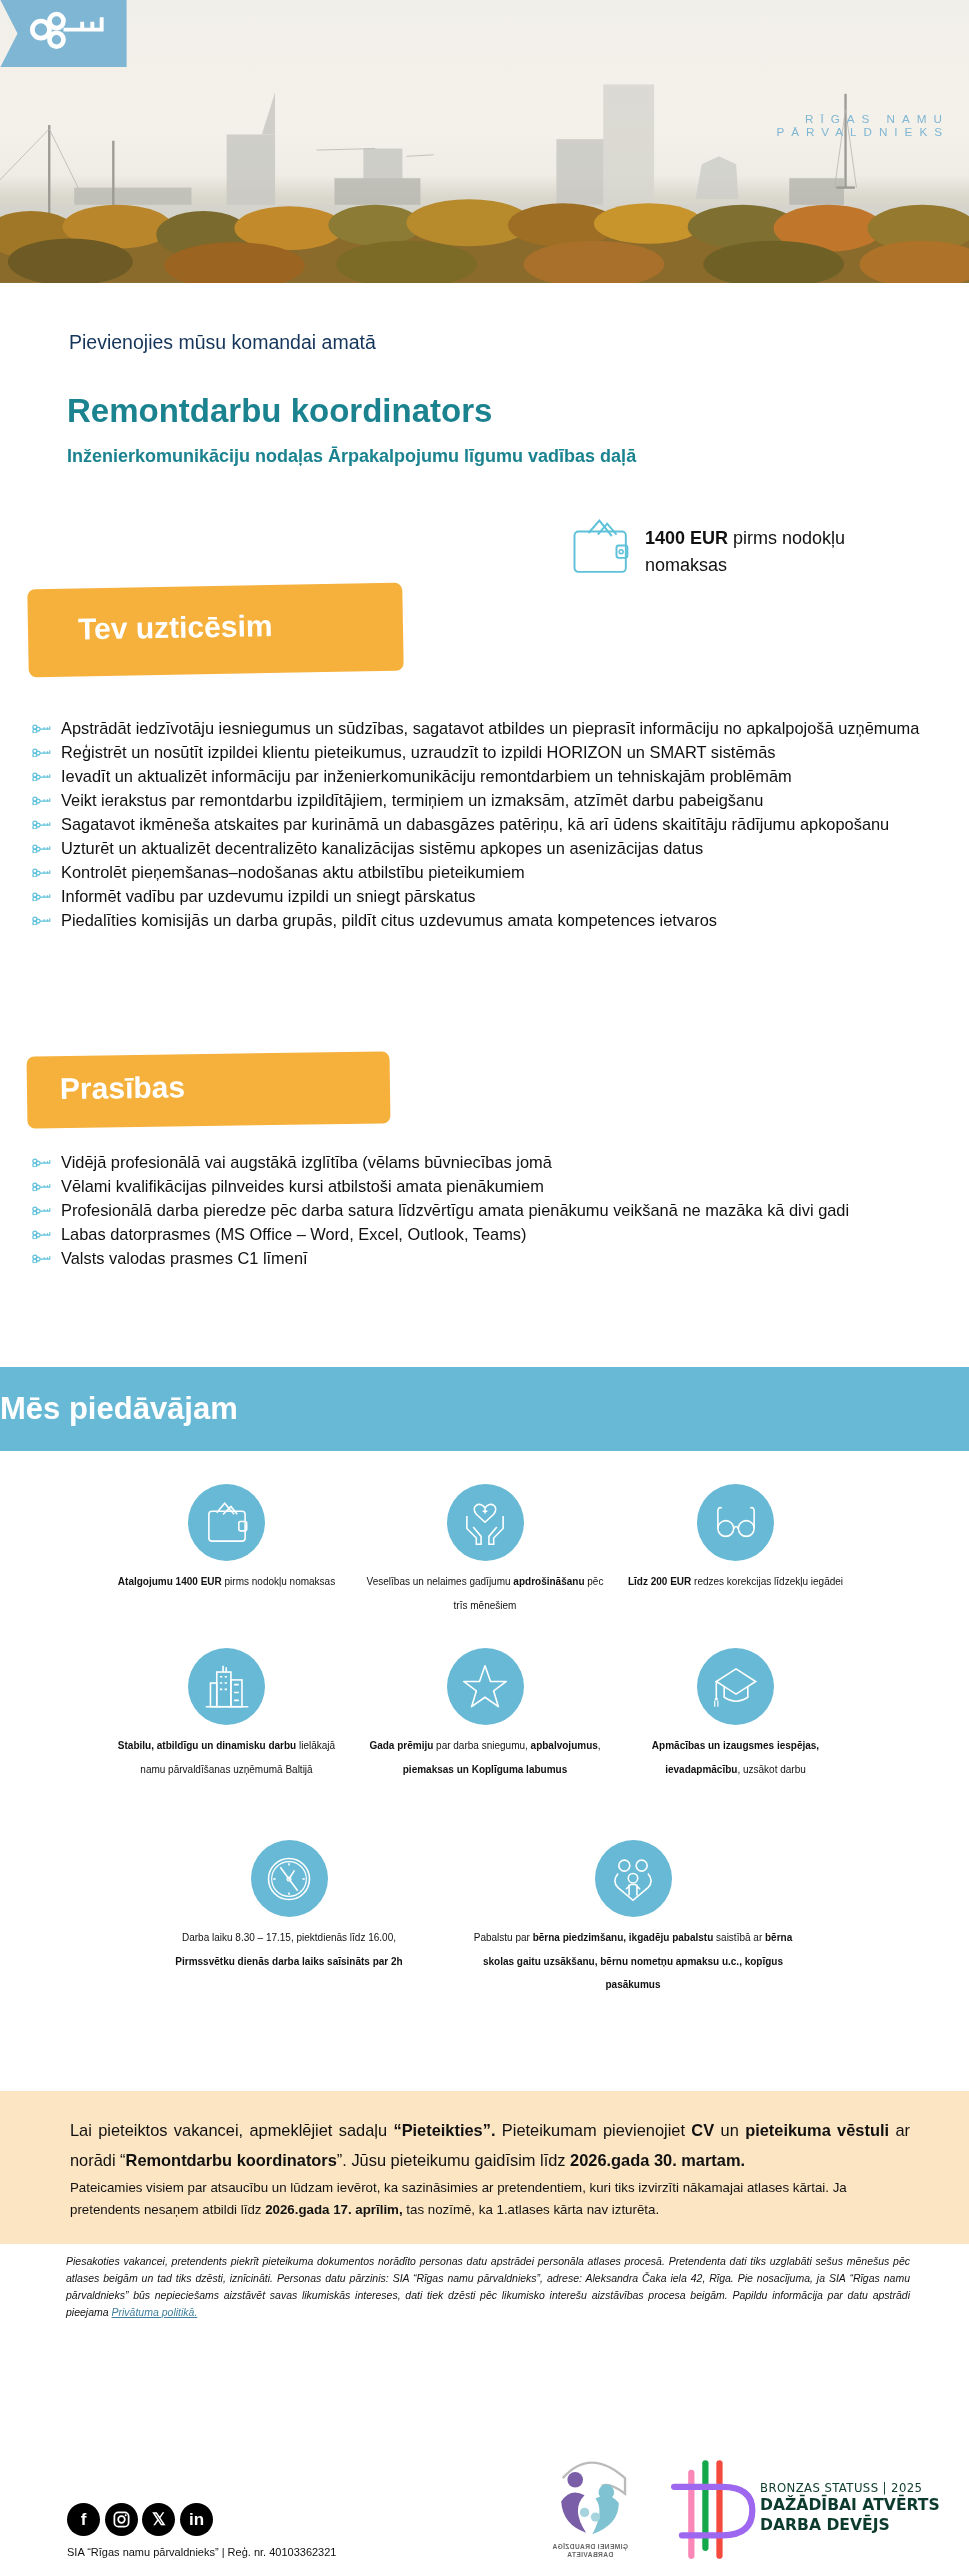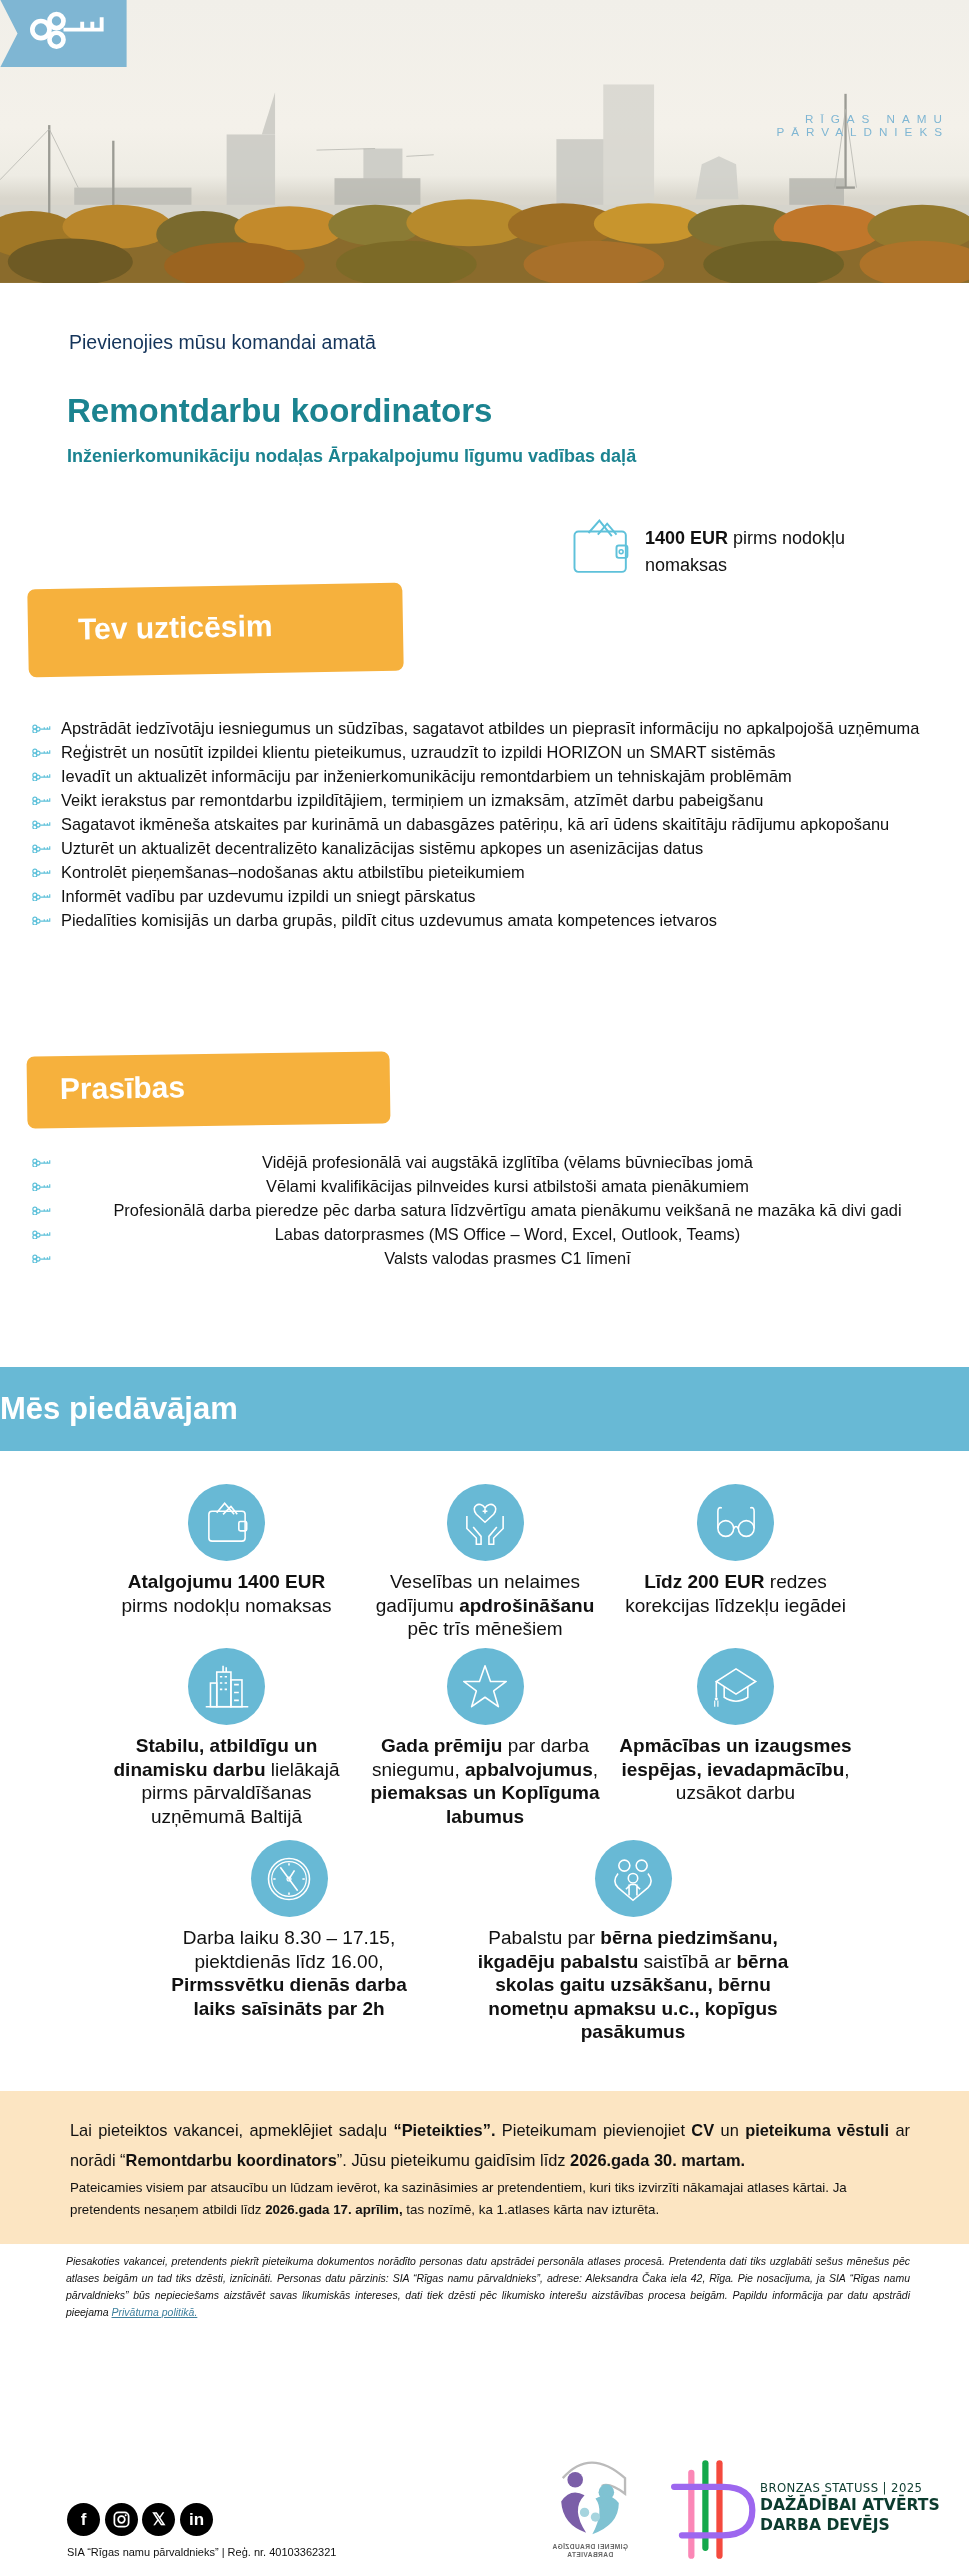--- a/index.html
+++ b/index.html
@@ -28,30 +28,30 @@
   .orange-tab { position: absolute; background: #f6b13d; border-radius: 7.8px; color: #fff; font-weight: bold; font-size: 30px; }
   .tab-1 { left: 28px; top: 586px; width: 375px; height: 88px; transform: rotate(-1deg); }
   .tab-1 span { position: absolute; left: 50px; top: 23.5px; }
   .tab-2 { left: 26.6px; top: 1054px; width: 363px; height: 72px; transform: rotate(-0.8deg); }
   .tab-2 span { position: absolute; left: 33px; top: 15.6px; }
 
   
   .list { position: absolute; left: 31px; list-style: none; }
   .list li { position: relative; padding-left: 30px; font-size: 16.4px; line-height: 24px; color: #111; }
   .list-1 { top: 716px; width: 891px; }
-  .list-2 { top: 1150px; width: 923px; text-align: center; }
+  .list-2 { top: 1150px; width: 923px; }
   .list-2 li { font-size: 16.4px; line-height: 24px; }
   .bullet { position: absolute; left: 0; top: 7.8px; width: 20.3px; height: 9.4px; }
 
   
   .banner { position: absolute; left: 0; top: 1367px; width: 969px; height: 84px; background: #68b9d5; }
   .banner span { position: absolute; left: 0; width: 969px; text-align: left; top: 23.5px; font-size: 31px; font-weight: bold; color: #fff; }
 
   
-  .benefit { position: absolute; text-align: center; font-size: 19px; line-height: 23.5px; color: #111; }
+  .benefit { position: absolute; text-align: center; font-size: 10px; line-height: 23.5px; color: #111; }
   .benefit .circle { width: 77px; height: 77px; border-radius: 50%; background: #68b9d5; margin: 0 auto 9.4px; display: flex; align-items: center; justify-content: center; }
   .benefit .circle svg { width: 52px; height: 52px; }
   .benefit b { font-weight: bold; }
   .b1 { left: 109px; top: 1484px; width: 235px; }
   .b2 { left: 360px; top: 1484px; width: 250px; }
   .b3 { left: 618px; top: 1484px; width: 235px; }
   .b4 { left: 109px; top: 1648px; width: 235px; }
   .b5 { left: 360px; top: 1648px; width: 250px; }
   .b6 { left: 618px; top: 1648px; width: 235px; }
   .b7 { left: 164px; top: 1840px; width: 250px; }
@@ -296,21 +296,21 @@
       <div class="circle">
         <svg viewBox="0 0 66 66">
           <rect x="20" y="14" width="18" height="44" fill="none" stroke="#fff" stroke-width="2"></rect>
           <rect x="38" y="24" width="14" height="34" fill="none" stroke="#fff" stroke-width="2"></rect>
           <rect x="12" y="28" width="8" height="30" fill="none" stroke="#fff" stroke-width="2"></rect>
           <path d="M24 20h3M30 20h3M24 28h3M30 28h3M24 36h3M30 36h3M42 30h6M42 40h6M42 50h6" stroke="#fff" stroke-width="2"></path>
           <line x1="6" y1="58" x2="60" y2="58" stroke="#fff" stroke-width="2"></line>
           <path d="M28 14 V6 M32 14 V8" stroke="#fff" stroke-width="2"></path>
         </svg>
       </div>
-      <div><b>Stabilu, atbildīgu un dinamisku darbu</b><span> lielākajā pirms pārvaldīšanas uzņēmumā Baltijā</span></div>
+      <div><b>Stabilu, atbildīgu un dinamisku darbu</b><span> lielākajā namu pārvaldīšanas uzņēmumā Baltijā</span></div>
     </div>
     <div class="benefit b5">
       <div class="circle">
         <svg viewBox="0 0 66 66">
           <polygon points="33,6 40,26 60,26 44,38 50,58 33,46 16,58 22,38 6,26 26,26" fill="none" stroke="#fff" stroke-width="2" stroke-linejoin="round"></polygon>
         </svg>
       </div>
       <div><b>Gada prēmiju</b><span> par darba sniegumu, </span><b>apbalvojumus</b><span>, </span><b>piemaksas un Koplīguma labumus</b></div>
     </div>
     <div class="benefit b6">

